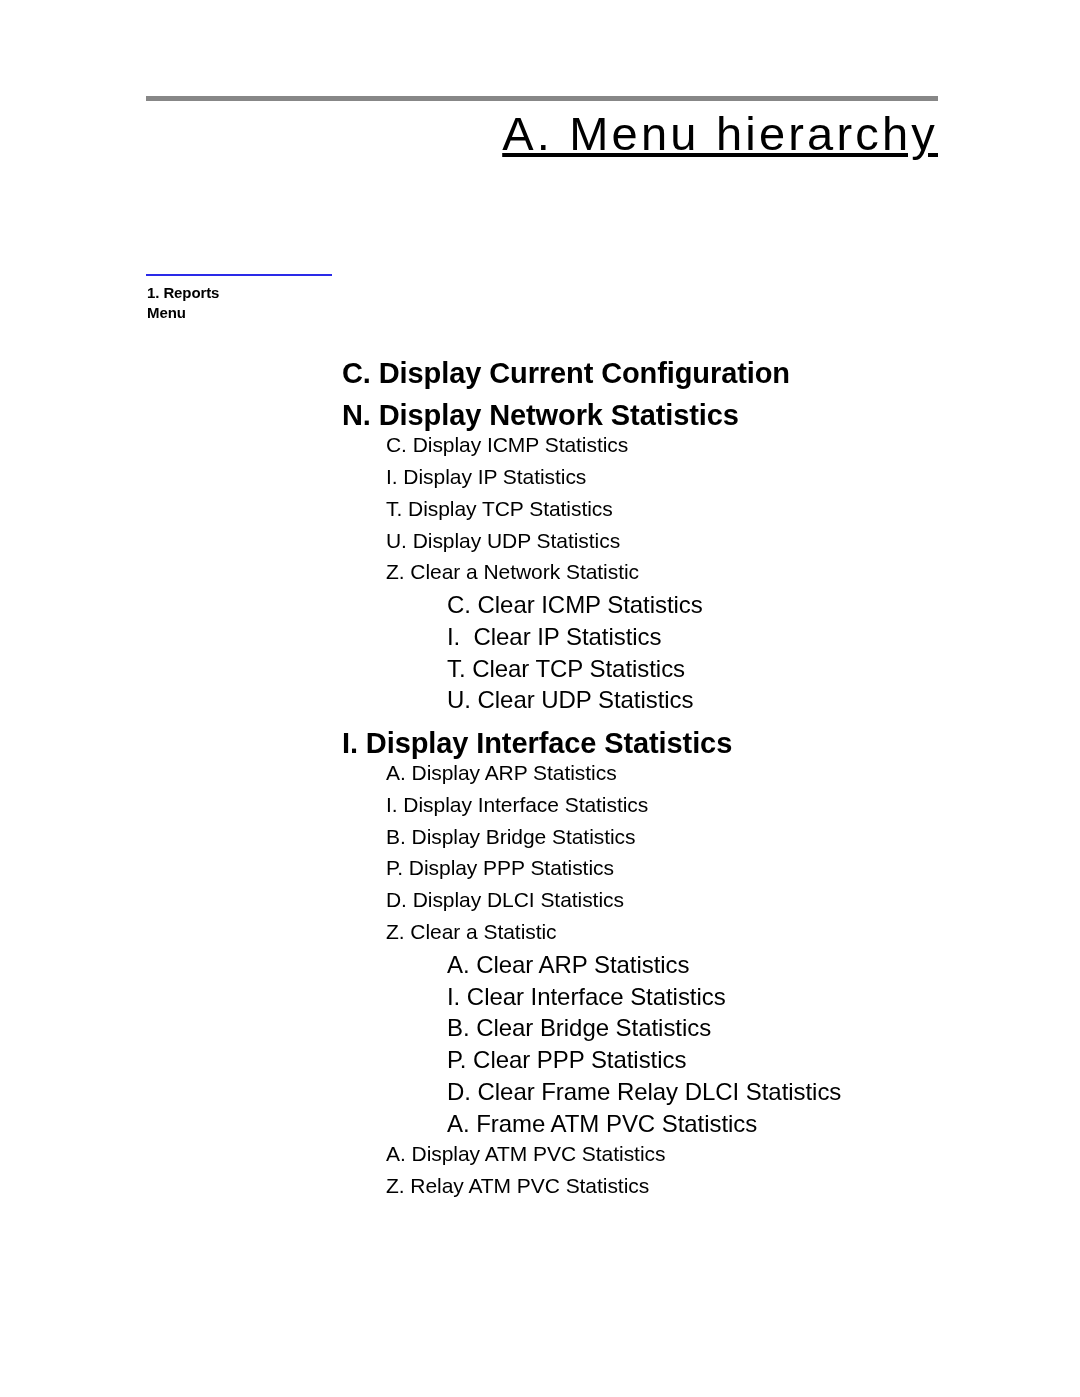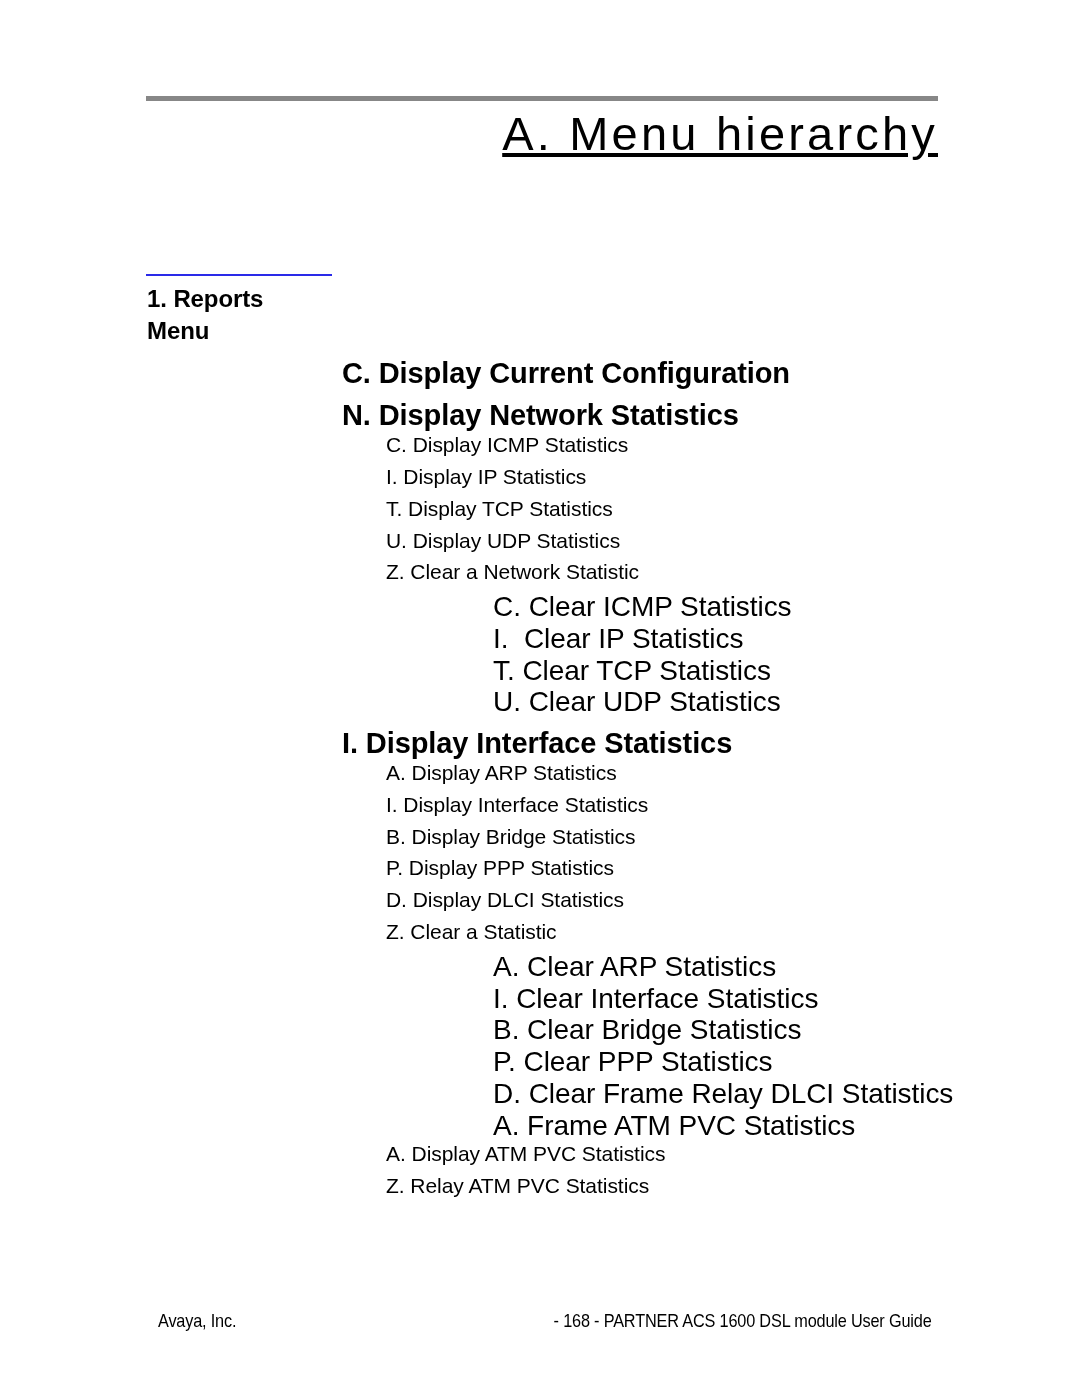--- a/index.html
+++ b/index.html
@@ -51,21 +51,21 @@
     top: 274px;
     width: 186px;
     height: 2px;
     background: #2a2ae8;
   }
   .section-label {
     position: absolute;
     left: 147px;
     top: 283px;
     width: 190px;
-    font-size: 24px;
+    font-size: 15px;
     font-weight: bold;
     line-height: 1.33;
     letter-spacing: -0.1px;
   }
   .section-label .ln {
     display: block;
     white-space: pre;
   }
 
   
@@ -92,26 +92,25 @@
     font-size: 21px;
     font-weight: 400;
     letter-spacing: -0.05px;
     white-space: pre;
     line-height: 1;
   }
 
   .l3-item {
     position: absolute;
     left: 447px;
-    font-size: 28px;
+    font-size: 24px;
     font-weight: 400;
     letter-spacing: -0.05px;
     white-space: pre;
     line-height: 1;
-    margin-left: 46px;
   }
 
   
   .footer {
     position: absolute;
     left: 146px;
     top: 1310px;
     width: 792px;
     height: 24px;
     font-size: 18.5px;
@@ -181,18 +180,14 @@
     <div class="l3-item" style="top:1016px">B. Clear Bridge Statistics</div>
     <div class="l3-item" style="top:1048px">P. Clear PPP Statistics</div>
     <div class="l3-item" style="top:1080px">D. Clear Frame Relay DLCI Statistics</div>
     <div class="l3-item" style="top:1112px">A. Frame ATM PVC Statistics</div>
 
     <div class="l2-item" style="top:1143px">A. Display ATM PVC Statistics</div>
     <div class="l2-item" style="top:1175px">Z. Relay ATM PVC Statistics</div>
 
   </div>
 
-  <div class="footer">
-    <span class="footer-left">Avaya, Inc.</span>
-    <span class="footer-right">- 168 - PARTNER ACS 1600 DSL module User Guide</span>
-  </div>
 
 </div>
 
 </body></html>

